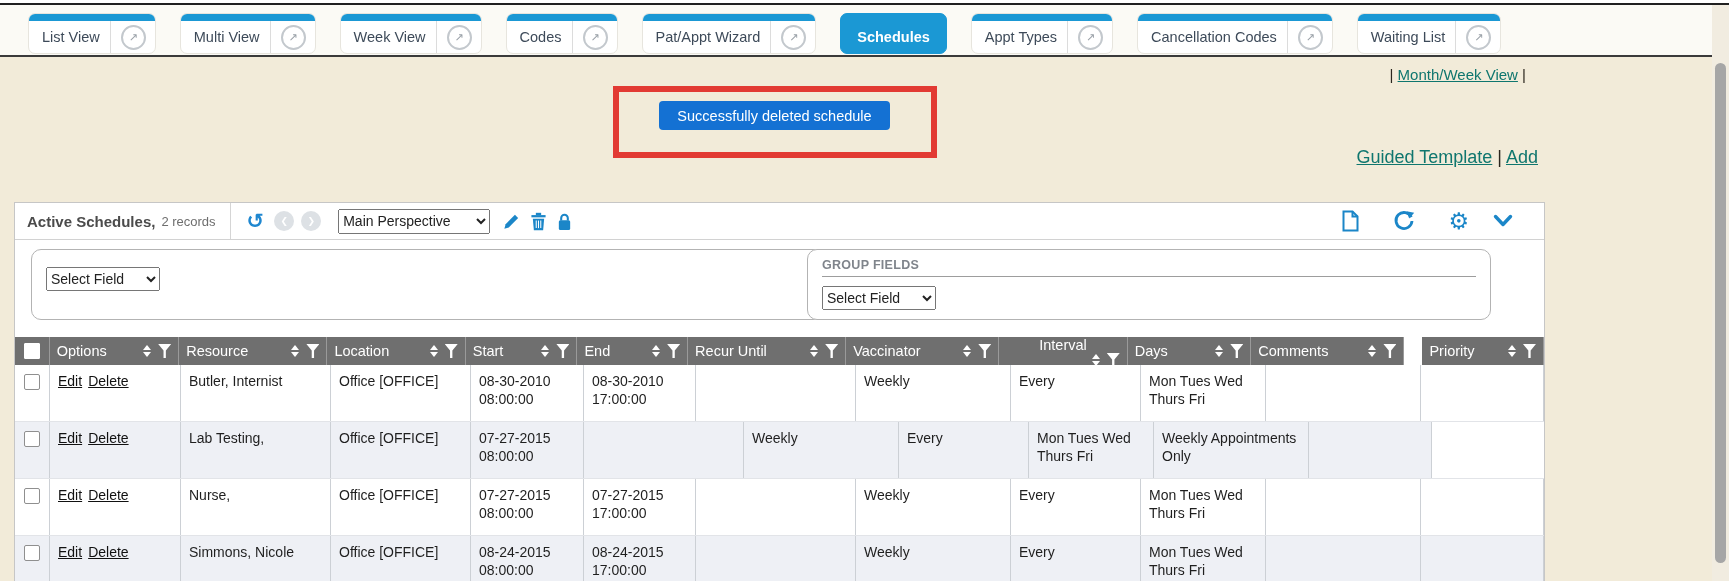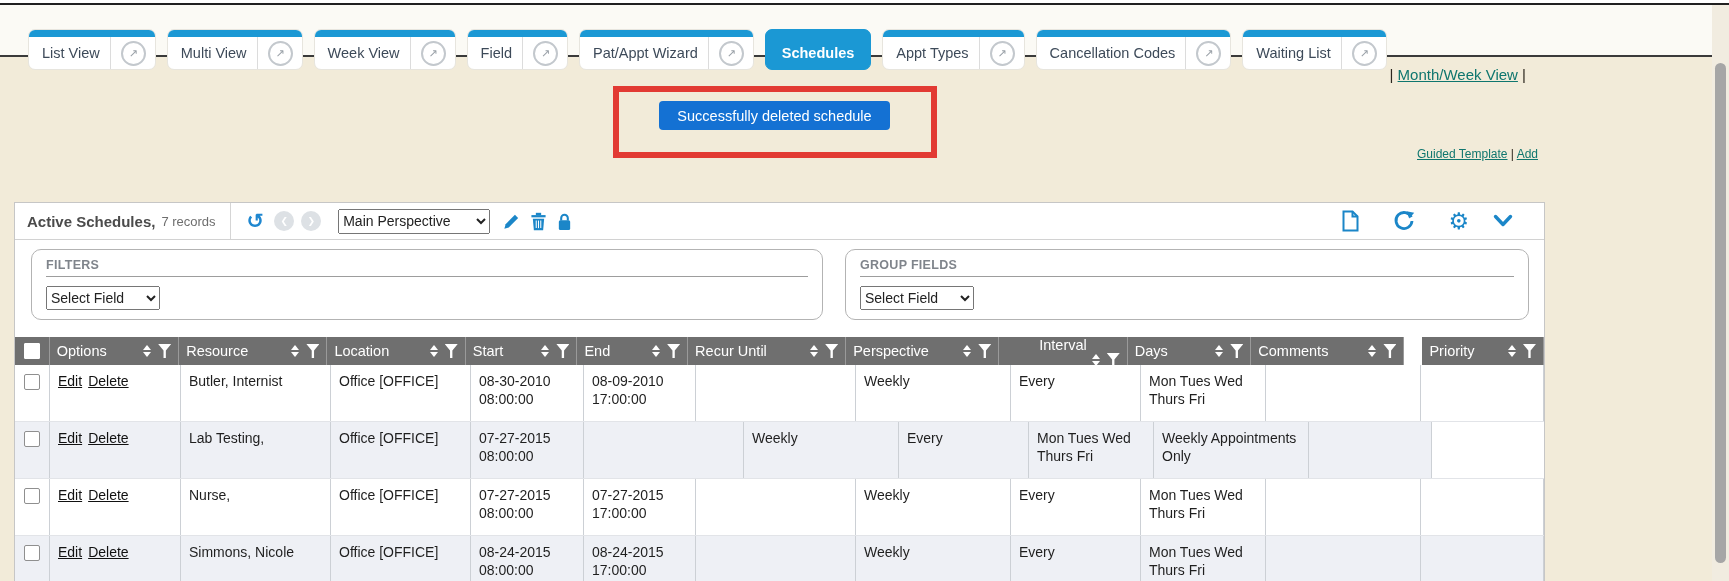--- a/index.html
+++ b/index.html
@@ -4,53 +4,53 @@
 <style>
   html,body{margin:0;padding:0;}
   body{
     width:1729px;height:581px;position:relative;overflow:hidden;
     background:#f2ebd9;font-family:"Liberation Sans",sans-serif;
     -webkit-font-smoothing:antialiased;
   }
   
   .topline{position:absolute;top:0;left:0;width:1729px;height:3px;background:#ffffff;border-bottom:2px solid #202020;}
   .tabstrip{position:absolute;top:5px;left:0;width:1729px;height:52px;background:#fbfaf5;border-bottom:2px solid #3a3a3a;box-sizing:border-box;}
-  .tabbar{position:absolute;left:16px;top:24px;display:flex;gap:11px;height:41px;align-items:stretch;padding-left:12px;}
+  .tabbar{position:absolute;left:16px;top:8px;display:flex;gap:24px;height:41px;align-items:stretch;padding-left:12px;}
   .tab{display:flex;flex-direction:column;border-radius:7px;overflow:hidden;background:#ffffff;border:1px solid #e7e5de;box-sizing:border-box;}
   .tab-top{height:7px;background:#1b98d4;flex:0 0 auto;}
   .tab-body{flex:1;display:flex;align-items:center;gap:10px;padding:0 9px 0 13px;font-size:14.5px;color:#3d4a59;white-space:nowrap;}
   .tab-divider{width:1px;align-self:stretch;background:#dcdcdc;}
   .tab-arrow{width:21px;height:21px;border-radius:50%;border:2px solid #c3c8cd;color:#9aa1a8;
     display:flex;align-items:center;justify-content:center;font-size:11px;font-family:"DejaVu Sans",sans-serif;flex:0 0 auto;}
   .tab.active{background:#1b98d4;border-color:#1b98d4;}
   .tab.active .tab-body{color:#ffffff;font-weight:bold;padding:0 16px;}
   
   .mw-link{position:absolute;top:66px;right:203px;font-size:15px;color:#2b261e;}
   .mw-link a, .gt-link a{color:#0f766e;text-decoration:underline;cursor:pointer;}
-  .gt-link{position:absolute;top:147px;right:191px;font-size:12px;color:#2b261e;margin-left:20px;}
+  .gt-link{position:absolute;top:147px;right:191px;font-size:18px;color:#2b261e;margin-left:20px;}
   .red-box{position:absolute;left:613px;top:86px;width:312px;height:60px;border:6px solid #e23a33;}
   .notify-btn{position:absolute;left:659px;top:101px;width:231px;height:29px;background:#1471d3;border:none;border-radius:4px;
     color:#fff;font-size:14.5px;font-family:"Liberation Sans",sans-serif;display:flex;align-items:center;justify-content:center;cursor:pointer;}
   
   .panel{position:absolute;left:14px;top:202px;width:1531px;height:379px;background:#ffffff;border:1px solid #c6c6c6;box-sizing:border-box;}
   .toolbar{height:37px;border-bottom:1px solid #d2d2d2;display:flex;align-items:center;padding:0 12px;box-sizing:border-box;}
   .tb-title{font-size:15px;font-weight:bold;color:#4b4b4b;}
   .tb-records{font-size:13px;color:#6e6e6e;margin-left:6px;}
   .tb-divider{width:1px;height:36px;background:#d5d5d5;margin:0 16px 0 14px;}
   .tb-undo{font-family:"DejaVu Sans",sans-serif;font-size:21px;font-weight:bold;color:#1e87d0;line-height:1;cursor:pointer;margin-right:10px;}
   .tb-nav{width:20px;height:20px;border-radius:50%;background:#dde1e5;color:#ffffff;display:flex;align-items:center;justify-content:center;
     font-size:9px;font-family:"DejaVu Sans",sans-serif;margin-right:7px;cursor:default;}
   .tb-select{width:152px;height:25px;font-size:14px;font-family:"Liberation Sans",sans-serif;margin:0 12px 0 10px;color:#222;}
   .tb-icon{display:flex;align-items:center;justify-content:center;cursor:pointer;margin-right:9px;}
   .tb-right{margin-left:auto;display:flex;align-items:center;gap:24px;padding-right:10px;}
   .tb-gear{font-family:"DejaVu Sans",sans-serif;font-size:23px;color:#1b86c8;line-height:1;cursor:pointer;}
   
   .fbox{position:absolute;top:46px;height:71px;background:#fff;border:1px solid #b3b3b3;border-radius:10px;box-sizing:border-box;padding:8px 14px;}
   .fbox.filters{left:16px;width:792px;}
-  .fbox.groups{left:830px;width:684px;}
+  .fbox.groups{left:792px;width:684px;}
   .fbox-label{font-size:12.5px;font-weight:bold;color:#7f848b;letter-spacing:.3px;border-bottom:1px solid #9d9d9d;padding-bottom:4px;}
   .fbox-select{margin-top:9px;width:114px;height:24px;font-size:14px;font-family:"Liberation Sans",sans-serif;color:#222;}
   
   .grid{position:absolute;left:0;top:134px;width:1529px;}
   .tr{display:flex;width:1529px;}
   .th{background:#6f6f6f;color:#ffffff;height:28px;display:flex;align-items:center;padding:0 7px;box-sizing:border-box;
     border-right:1px solid #9a9a9a;font-size:14.5px;overflow:hidden;}
   .th .hlabel{white-space:nowrap;}
   .hicons{margin-left:auto;display:flex;align-items:center;gap:7px;padding-left:6px;}
   .sort{display:flex;flex-direction:column;gap:2px;}
@@ -99,21 +99,21 @@
         <div class="tab-top"></div>
         <div class="tab-body">
           <span>Week View</span>
           <span class="tab-divider"></span>
           <span class="tab-arrow">↗</span>
         </div>
       </div>
       <div class="tab">
         <div class="tab-top"></div>
         <div class="tab-body">
-          <span>Field</span>
+          <span>Codes</span>
           <span class="tab-divider"></span>
           <span class="tab-arrow">↗</span>
         </div>
       </div>
       <div class="tab">
         <div class="tab-top"></div>
         <div class="tab-body">
           <span>Pat/Appt Wizard</span>
           <span class="tab-divider"></span>
           <span class="tab-arrow">↗</span>
@@ -162,21 +162,21 @@
 <button class="notify-btn">Successfully deleted schedule</button>
 
 <div class="gt-link">
   <a>Guided Template</a><span> | </span><a>Add</a>
 </div>
 
 <div class="panel">
 
   <div class="toolbar">
     <span class="tb-title">Active Schedules,</span>
-    <span class="tb-records">7 records</span>
+    <span class="tb-records">2 records</span>
     <span class="tb-divider"></span>
     <span class="tb-undo">↺</span>
     <span class="tb-nav">❮</span>
     <span class="tb-nav">❯</span>
     <select class="tb-select"><option>Main Perspective</option></select>
     <span class="tb-icon">
       <svg width="19" height="19" viewBox="0 0 20 20">
           <path d="M2.5 17.5l1.3-4.6L13.6 3l3.4 3.4-9.9 9.8-4.6 1.3z" fill="#1b86c8"></path>
         </svg>
     </span>
@@ -212,21 +212,20 @@
       <span class="tb-gear">⚙</span>
       <span class="tb-icon">
         <svg width="20" height="14" viewBox="0 0 20 14">
             <path d="M2.5 2.5l7.5 8 7.5-8" fill="none" stroke="#1b86c8" stroke-width="3.4" stroke-linecap="round" stroke-linejoin="round"></path>
           </svg>
       </span>
     </span>
   </div>
 
   <div class="fbox filters">
-    <div class="fbox-label">FILTERS</div>
     <select class="fbox-select"><option>Select Field</option></select>
   </div>
 
   <div class="fbox groups">
     <div class="fbox-label">GROUP FIELDS</div>
     <select class="fbox-select"><option>Select Field</option></select>
   </div>
 
   <div class="grid">
     <div class="tr" id="header-row">
@@ -287,21 +286,21 @@
           <span class="hlabel">Recur Until</span>
           <span class="hicons">
             <span class="sort">
               <i class="up"></i>
               <i class="down"></i>
             </span>
             <span class="funnel"></span>
           </span>
         </div>
         <div class="th" style="width: 155px;">
-          <span class="hlabel">Perspective</span>
+          <span class="hlabel">Vaccinator</span>
           <span class="hicons">
             <span class="sort">
               <i class="up"></i>
               <i class="down"></i>
             </span>
             <span class="funnel"></span>
           </span>
         </div>
         <div class="th" style="width: 130px; flex-direction: column;">
           <span class="hlabel">Interval</span>
@@ -346,21 +345,21 @@
       </div>
     <div id="body-rows">
         <div class="tr body-row row-w">
           <div class="td cell-check" style="width: 35px;">
             <span class="chk"></span>
           </div>
           <div class="td" style="width: 131px;"><a class="lnk">Edit</a><a class="lnk">Delete</a></div>
           <div class="td" style="width: 150px;">Butler, Internist</div>
           <div class="td" style="width: 140px;">Office [OFFICE]</div>
           <div class="td" style="width: 113px;">08-30-2010 08:00:00</div>
-          <div class="td" style="width: 112px;">08-09-2010 17:00:00</div>
+          <div class="td" style="width: 112px;">08-30-2010 17:00:00</div>
           <div class="td" style="width: 160px;"></div>
           <div class="td" style="width: 155px;">Weekly</div>
           <div class="td" style="width: 130px;">Every</div>
           <div class="td" style="width: 125px;">Mon Tues Wed Thurs Fri</div>
           <div class="td" style="width: 155px;"></div>
           <div class="td" style="width: 123px;"></div>
         </div>
         <div class="tr body-row row-alt">
           <div class="td cell-check" style="width: 35px;">
             <span class="chk"></span>

